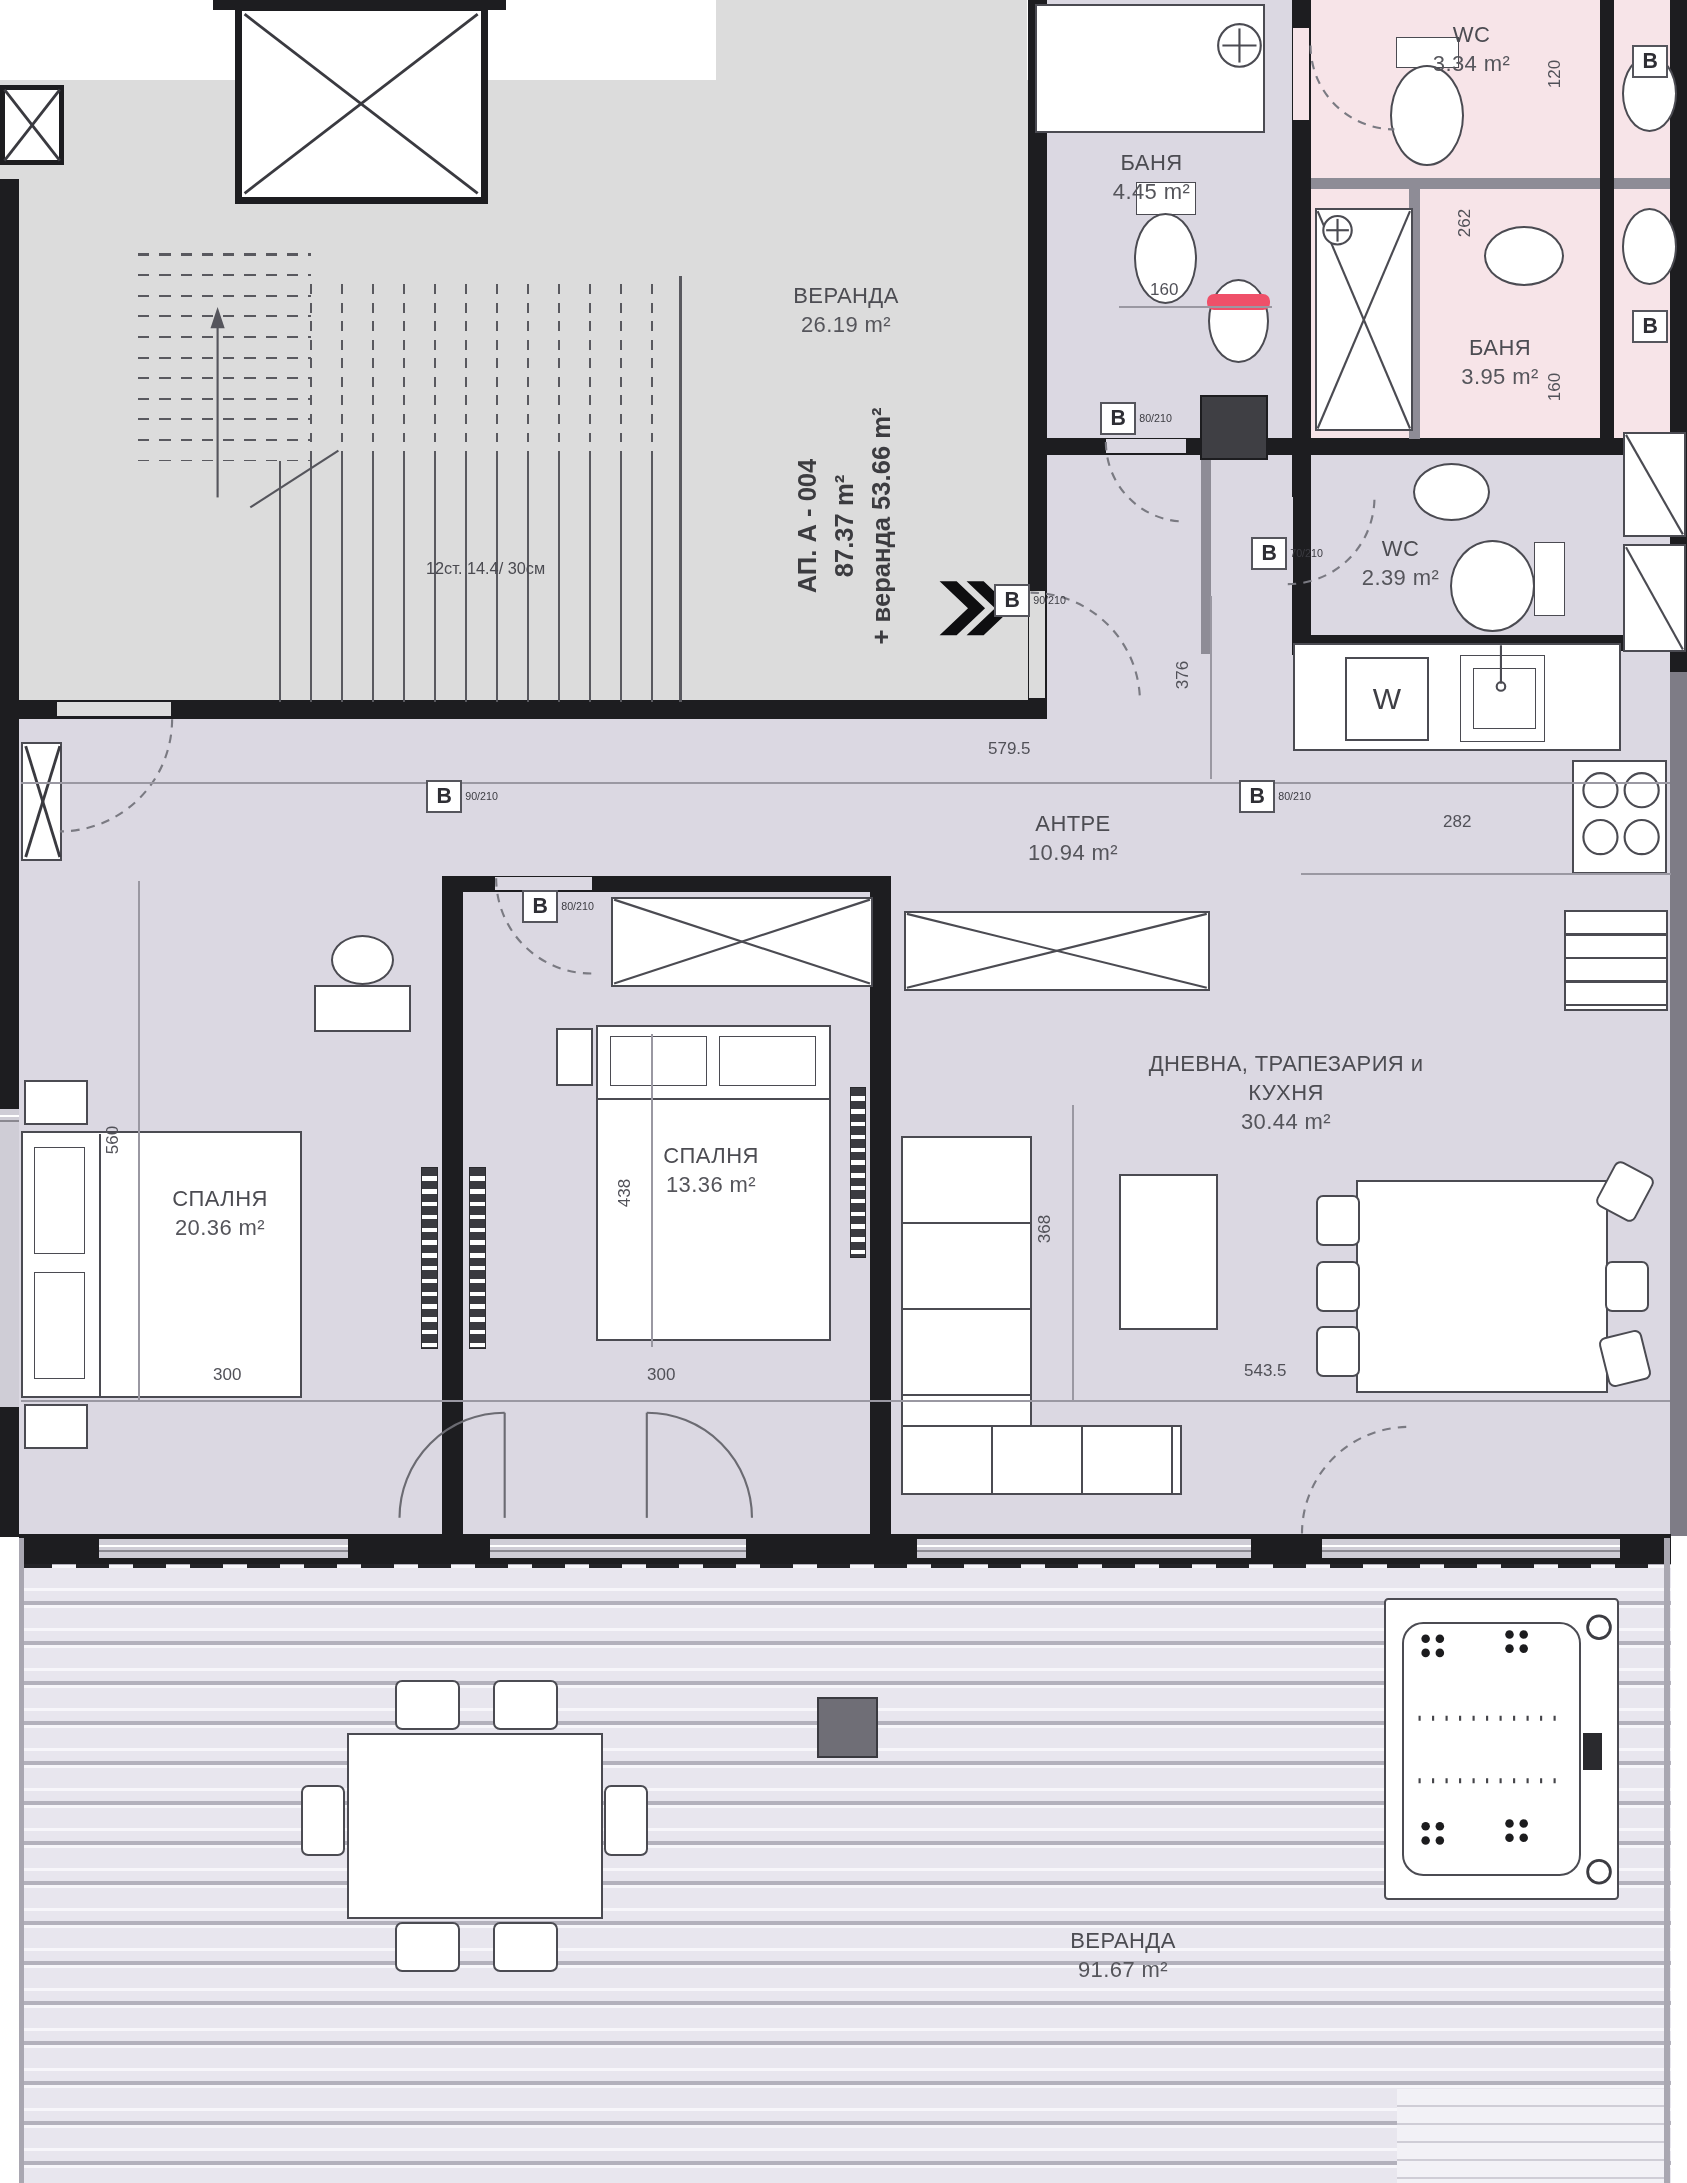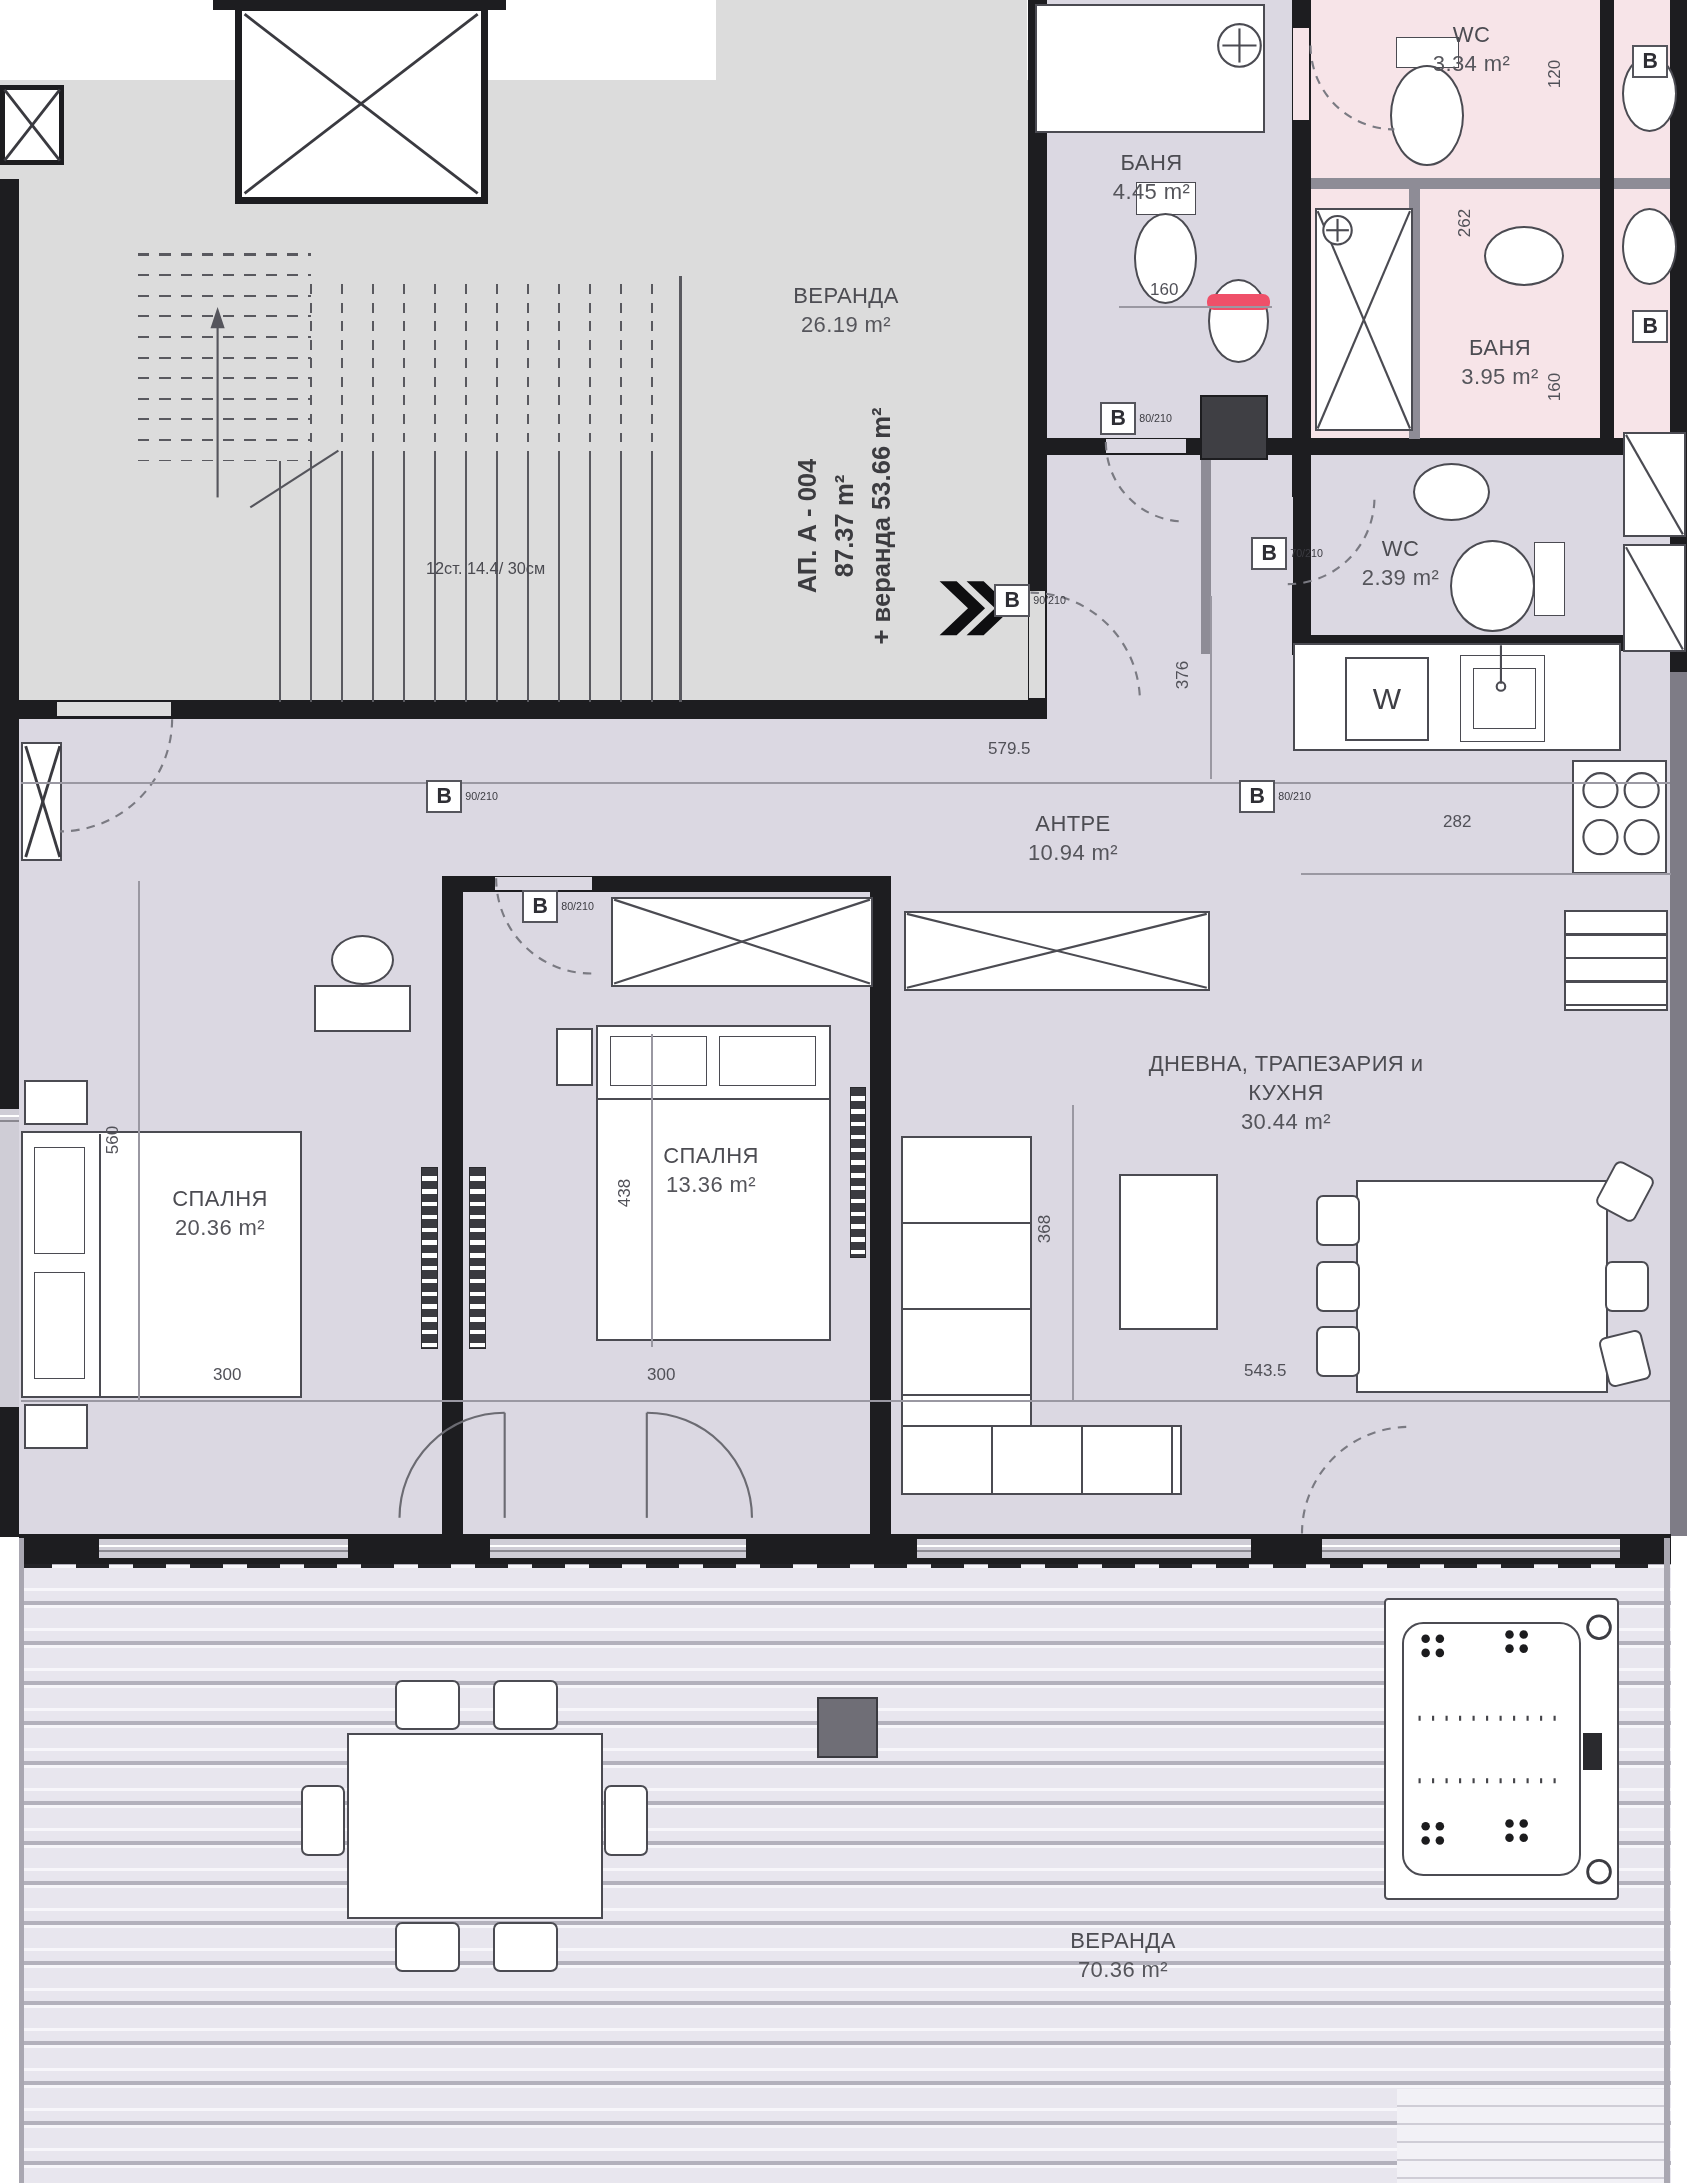--- a/index.html
+++ b/index.html
@@ -361,17 +361,17 @@
   <div class="rlabel" style="left:99px;top:1184px;width:242px;">
     <div>СПАЛНЯ</div>
     <div class="area">20.36 m²</div>
   </div>
   <div class="rlabel" style="left:590px;top:1141px;width:242px;">
     <div>СПАЛНЯ</div>
     <div class="area">13.36 m²</div>
   </div>
   <div class="rlabel" style="left:988px;top:1926px;width:270px;">
     <div>ВЕРАНДА</div>
-    <div class="area">70.36 m²</div>
+    <div class="area">91.67 m²</div>
   </div>
 
 </div>
 
 
 </body></html>

